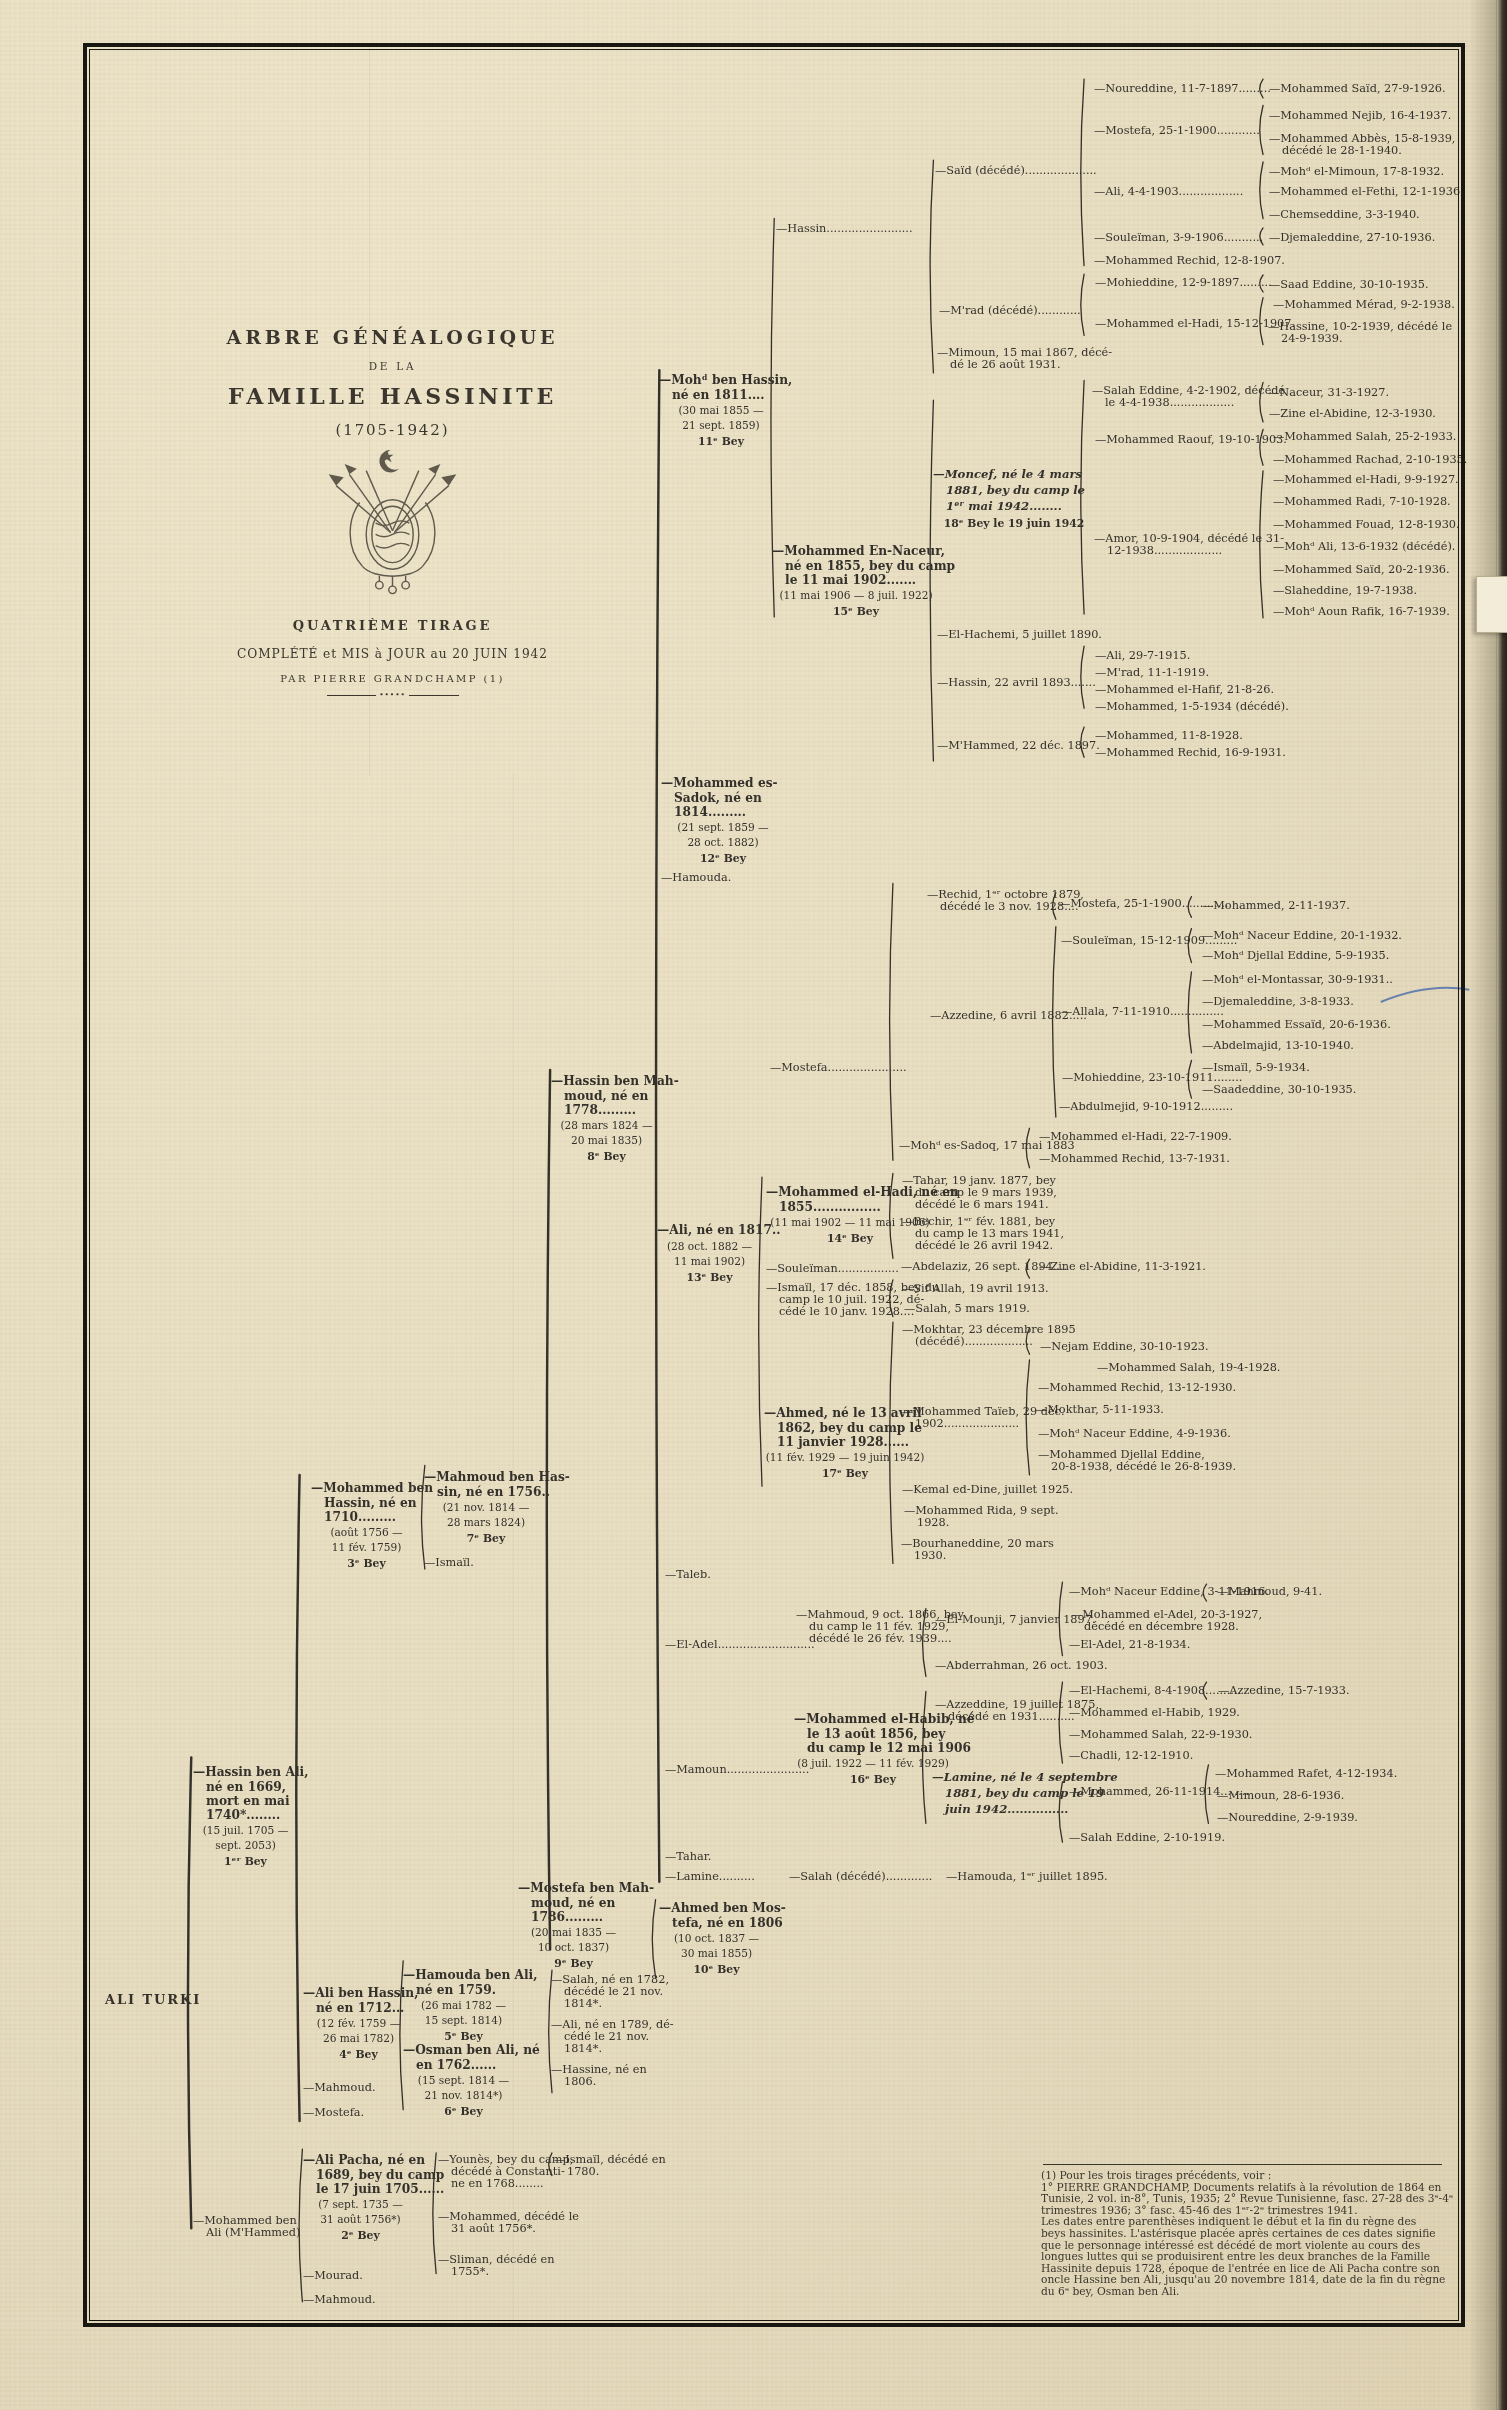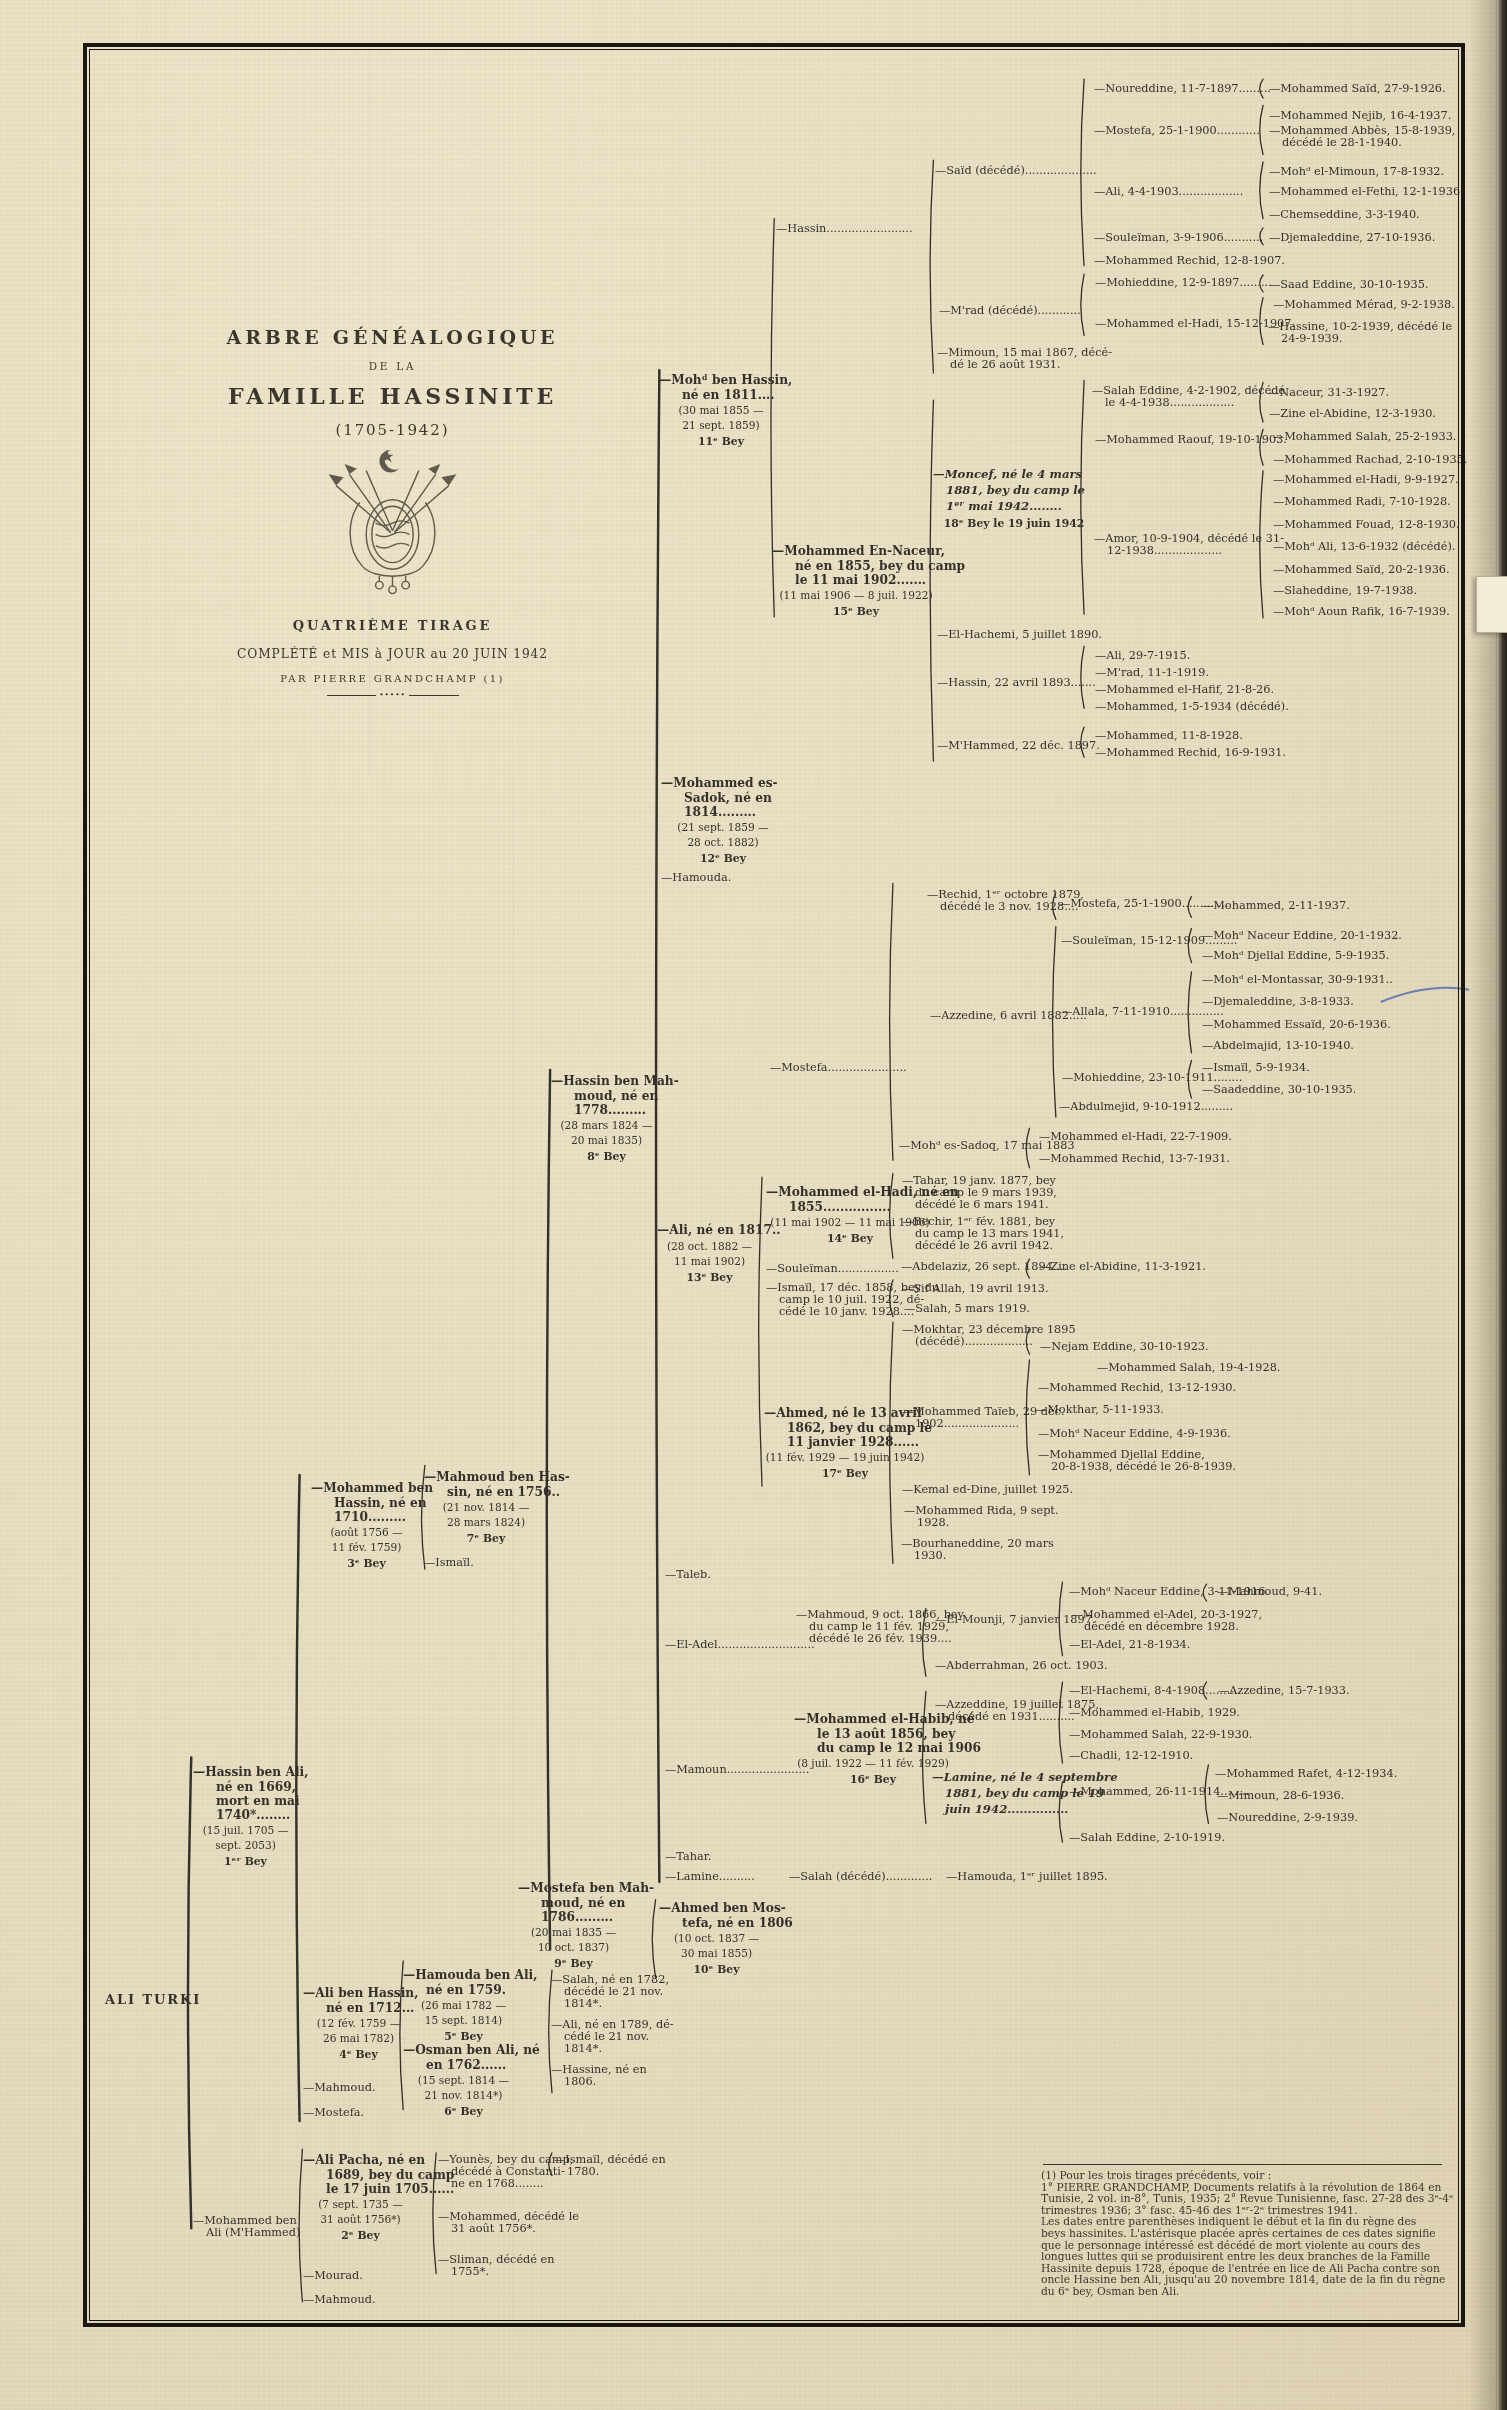--- a/index.html
+++ b/index.html
@@ -36,21 +36,21 @@
   .divider{margin:8.5px auto 0;width:132px;display:flex;align-items:center;gap:2.8px;color:#3b372e;}
   .divider .dl{flex:1;border-top:0.9px solid #3b372e;}
   .divider .dots{font-size:7.5px;letter-spacing:0.9px;line-height:5.6px;}
 
   
   .tl{position:absolute;}
   .tl div{white-space:nowrap;}
   .ln-p{font-size:11.3px;line-height:12.2px;}
   .ln-q{font-size:11.3px;line-height:12.2px;padding-left:13px;}
   .ln-n{font-size:12.2px;line-height:15px;font-weight:bold;}
-  .ln-m{font-size:12.2px;line-height:14px;font-weight:bold;padding-left:23px;}
+  .ln-m{font-size:12.2px;line-height:14px;font-weight:bold;padding-left:13px;}
   .ln-d{font-size:10.6px;line-height:13px;text-align:center;margin-top:1.9px;}
   .ln-i{font-size:11.7px;line-height:16px;font-weight:bold;font-style:italic;}
   .ln-j{font-size:11.7px;line-height:16px;font-weight:bold;font-style:italic;padding-left:13px;}
   .ln-y{font-size:10.8px;line-height:14px;text-align:center;font-weight:600;margin-top:2.8px;}
   .ln-t{font-size:13px;letter-spacing:1.9px;font-weight:bold;}
 
   .braces{position:absolute;left:0;top:0;pointer-events:none;}
 
   
   .fn-rule{position:absolute;left:1043px;top:2164px;width:399px;border-top:1.2px solid #3b372e;}
@@ -139,21 +139,21 @@
       </div>
       <div class="tl" style="left: 1269px; top: 83px;">
         <div class="ln-p">—Mohammed Saïd, 27-9-1926.</div>
       </div>
       <div class="tl" style="left: 1269px; top: 110px;">
         <div class="ln-p">—Mohammed Nejib, 16-4-1937.</div>
       </div>
       <div class="tl" style="left: 1094px; top: 125px;">
         <div class="ln-p">—Mostefa, 25-1-1900............</div>
       </div>
-      <div class="tl" style="left: 1269px; top: 125px;">
+      <div class="tl" style="left: 1269px; top: 133px;">
         <div class="ln-p">—Mohammed Abbès, 15-8-1939,</div>
         <div class="ln-q">décédé le 28-1-1940.</div>
       </div>
       <div class="tl" style="left: 1269px; top: 166px;">
         <div class="ln-p">—Mohᵈ el-Mimoun, 17-8-1932.</div>
       </div>
       <div class="tl" style="left: 1094px; top: 186px;">
         <div class="ln-p">—Ali, 4-4-1903..................</div>
       </div>
       <div class="tl" style="left: 1269px; top: 186px;">

